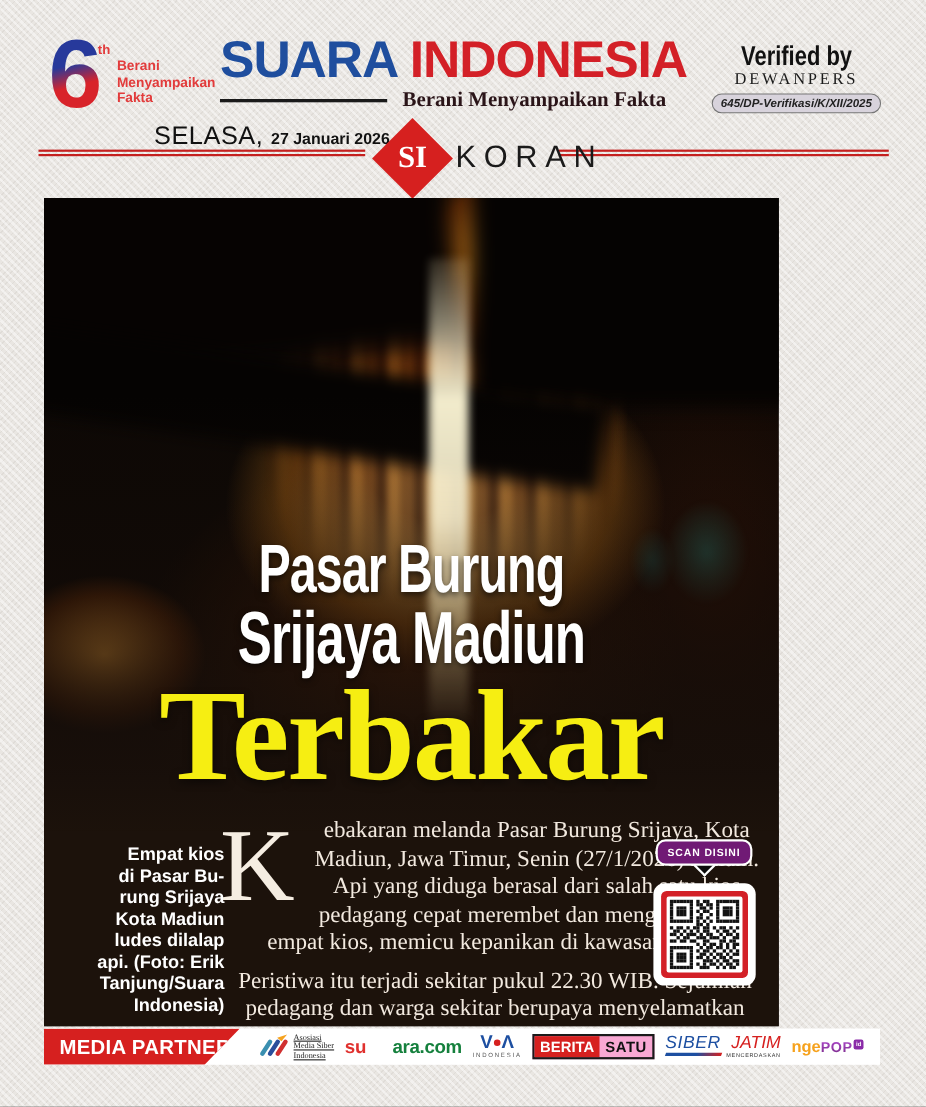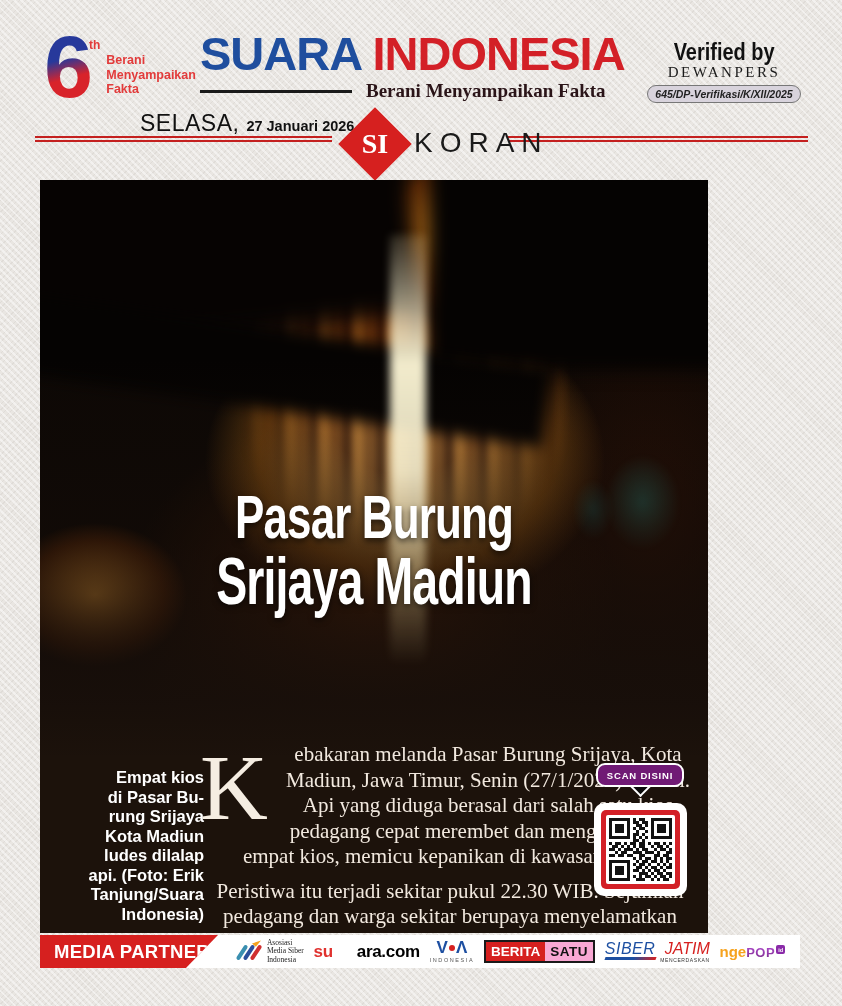--- a/index.html
+++ b/index.html
@@ -92,23 +92,23 @@
     color:#fff;font-weight:700;font-size:18.5px;letter-spacing:.3px;white-space:nowrap;}
   .partners{flex:1;display:flex;align-items:center;justify-content:space-around;padding:0 10px 0 14px;}
   .amsi{display:flex;align-items:center;gap:4px;}
   .amsi-icon{position:relative;width:26px;height:22px;}
   .amsi-icon i{position:absolute;display:block;width:4px;height:17px;border-radius:2px;transform:rotate(33deg);}
   .amsi-icon .a1{left:3px;top:3px;background:#3a8fb0;}
   .amsi-icon .a2{left:10px;top:3px;background:#2a4e9b;}
   .amsi-icon .a3{left:17px;top:3px;background:#d03030;}
   .amsi-icon .a4{left:17px;top:-3px;width:0;height:0;border-radius:0;background:none;
     border-left:5px solid transparent;border-bottom:8px solid #f6a21d;transform:rotate(40deg);}
-  .amsi-lines{font-family:"Liberation Serif",serif;font-size:7.5px;line-height:8.5px;color:#222;}
+  .amsi-lines{font-family:"Liberation Serif",serif;font-size:7.5px;line-height:8.5px;color:#222;text-decoration:underline;}
   .suara{font-weight:700;font-size:17px;letter-spacing:-.3px;white-space:nowrap;}
-  .su1{color:#e0312e;} .su2{color:#000000;margin-left:24px;}
+  .su1{color:#e0312e;} .su2{color:#15803d;margin-left:24px;}
   .voa{display:flex;flex-direction:column;align-items:center;}
   .voa-row{display:flex;align-items:center;font-weight:800;font-size:17px;color:#1d4fa1;line-height:16px;}
   .voa-dot{width:6px;height:6px;border-radius:50%;background:#d6201f;margin:0 1px;}
   .voa-sub{font-size:5.5px;letter-spacing:1.6px;color:#555;margin-top:1px;}
   .bsatu{display:flex;border:2px solid #1a1a1a;background:#f9a8d4;}
   .bs1{background:#d6201f;color:#fff;font-weight:800;font-size:13.5px;padding:2px 5px;}
   .bs2{color:#111;font-weight:800;font-size:13.5px;padding:2px 5px;letter-spacing:.5px;}
   .sj{display:flex;gap:5px;align-items:flex-start;font-style:italic;font-weight:400;}
   .sj-left{display:flex;flex-direction:column;}
   .sj1{color:#1d4fa1;font-size:16px;line-height:15px;letter-spacing:.5px;}
@@ -174,20 +174,21 @@
     <div class="sil1"></div>
     <div class="teal1"></div>
     <div class="teal2"></div>
     <div class="fade"></div>
     <div class="bottom"></div>
     <div class="fcolumn"></div>
 
     <div class="hl">
       <div class="hl1">Pasar Burung</div>
       <div class="hl2">Srijaya Madiun</div>
+      <div class="hlem">Terbakar</div>
     </div>
 
     <div class="caption">
       <div>Empat kios</div>
       <div>di Pasar Bu-</div>
       <div>rung Srijaya</div>
       <div>Kota Madiun</div>
       <div>ludes dilalap</div>
       <div>api. (Foto: Erik</div>
       <div>Tanjung/Suara</div>

